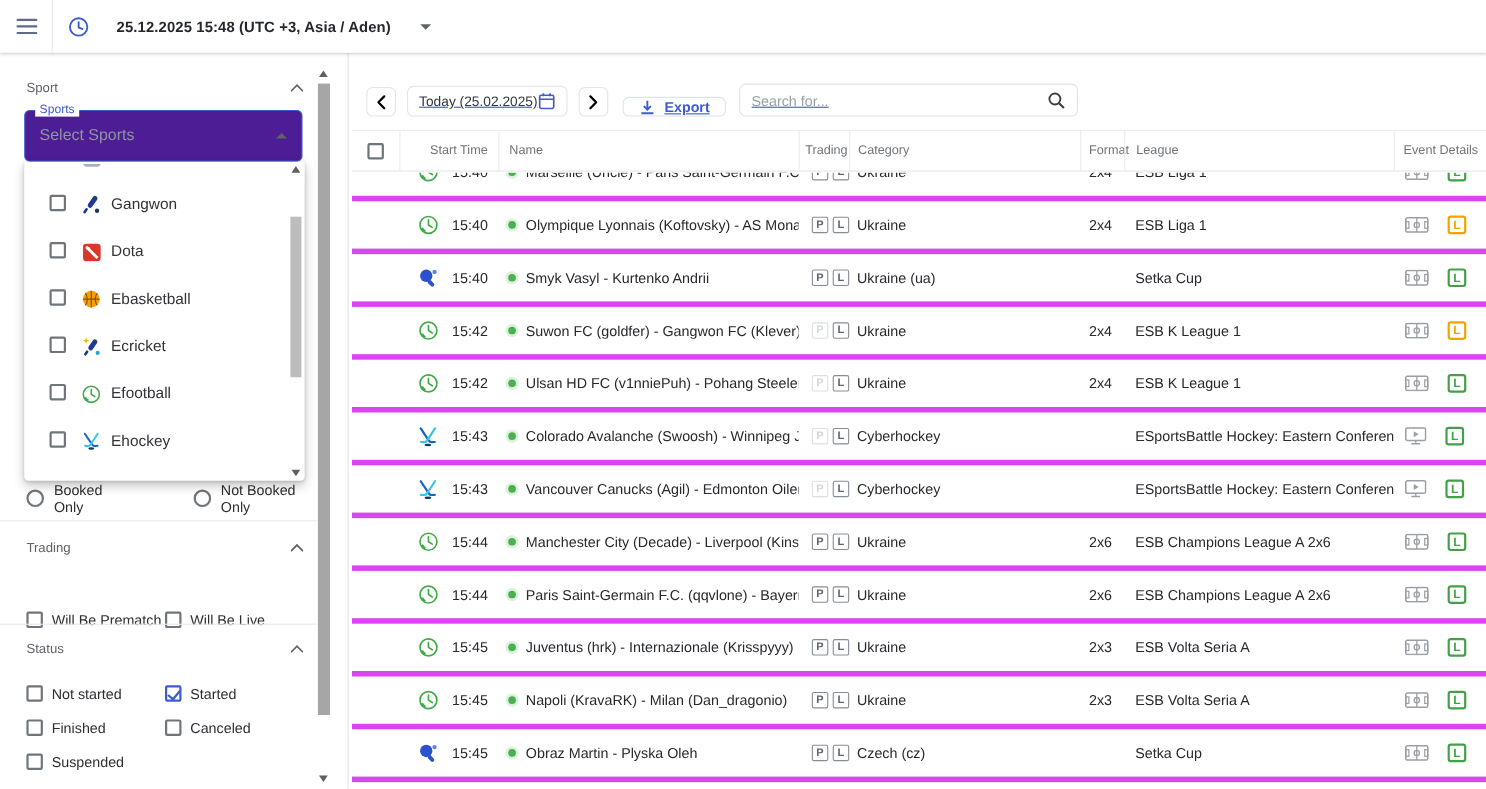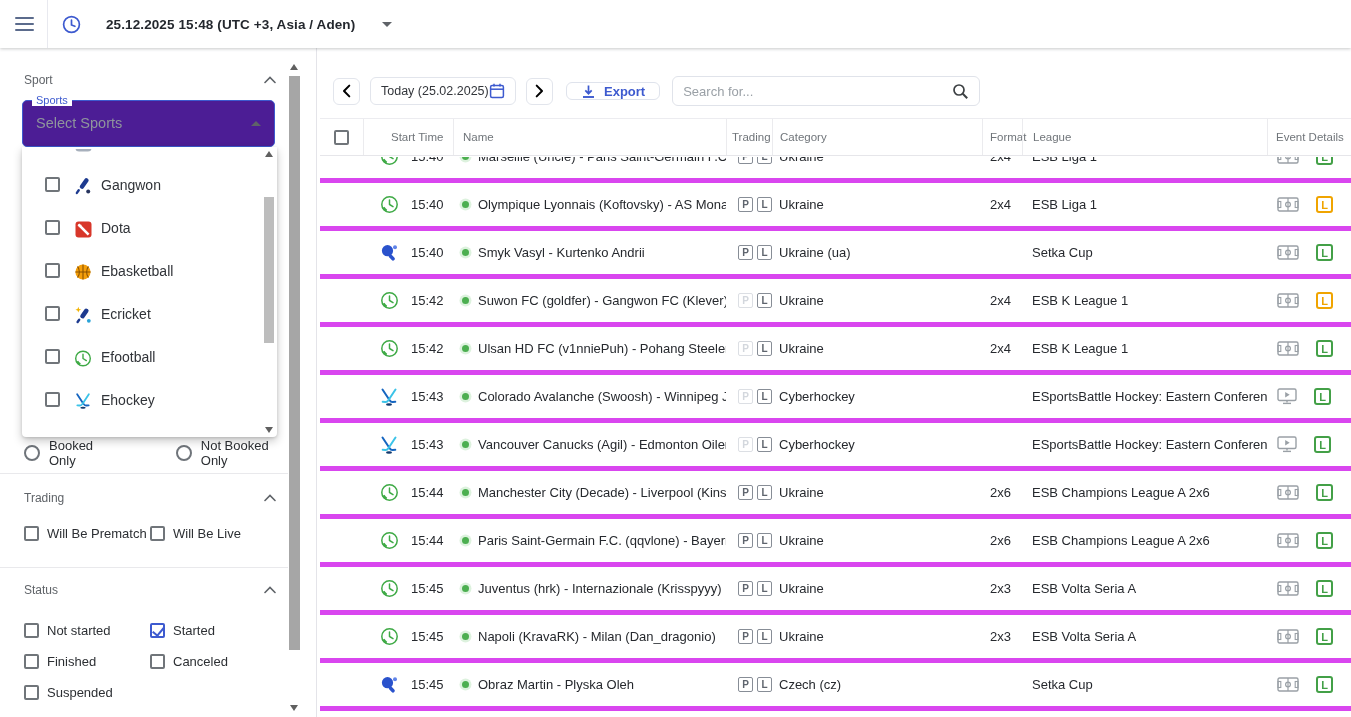--- a/index.html
+++ b/index.html
@@ -64,21 +64,21 @@
 
   
   .pg-scroll { position:absolute; left:288px; top:48px; width:13px; bottom:0; background:#fff; }
   .pg-scroll .thumb { position:absolute; left:1px; width:11px; top:28px; height:574px; background:#a6a6a6; }
   .pg-scroll .tri-up { left:2px; top:16px; }
   .pg-scroll .tri-dn { left:2px; bottom:6px; }
   .vdiv { position:absolute; left:316px; top:48px; bottom:0; width:1px; background:#e4e4e9; }
 
   
   .main { position:absolute; left:318px; top:48px; right:0; bottom:0; background:#fff; }
-  .toolbar { position:absolute; top:28px; left:2px; height:30px; display:flex; align-items:center; color:var(--accent); }
+  .toolbar { position:absolute; top:28px; left:2px; height:30px; display:flex; align-items:flex-end; color:var(--accent);text-decoration:underline; }
   .icon-btn { width:27px; height:27px; border:1px solid #e2e5ec; border-radius:6px; background:#fff;
     display:flex; align-items:center; justify-content:center; cursor:pointer; }
   .prev-btn { margin-left:13px; }
   .datebox { margin-left:10px; width:146px; height:28px; border:1px solid #e2e5ec; border-radius:6px;
     display:flex; align-items:center; padding:0 10px; cursor:pointer; }
   .datebox .txt { font-size:12.5px; color:#33363b; }
   .datebox svg { margin-left:auto; }
   .next-btn { margin-left:10px; }
   .export-btn { margin-left:13px; height:18px; padding:0 14px; border:1px solid #dfe3ec; border-radius:6px;
     background:#fff; display:flex; align-items:center; gap:8px; cursor:pointer;
@@ -269,21 +269,21 @@
       </label>
     </div>
   <div class="hr" style="top:425px"></div>
 
   <div class="sec-title" style="top:443px">
     <span>Trading</span>
     <svg width="12" height="8" viewBox="0 0 12 8">
         <path d="M1 6.5 L6 1.5 L11 6.5" stroke="#5f6368" stroke-width="1.6" fill="none" stroke-linecap="round"></path>
       </svg>
   </div>
-  <div class="checks" style="top:478px">
+  <div class="checks" style="top:508px">
       <label class="citem">
         <span class="cb"></span>
         <span class="ctxt">Will Be Prematch</span>
       </label>
       <label class="citem">
         <span class="cb"></span>
         <span class="ctxt">Will Be Live</span>
       </label>
     </div>
   <div class="hr" style="top:519px"></div>

